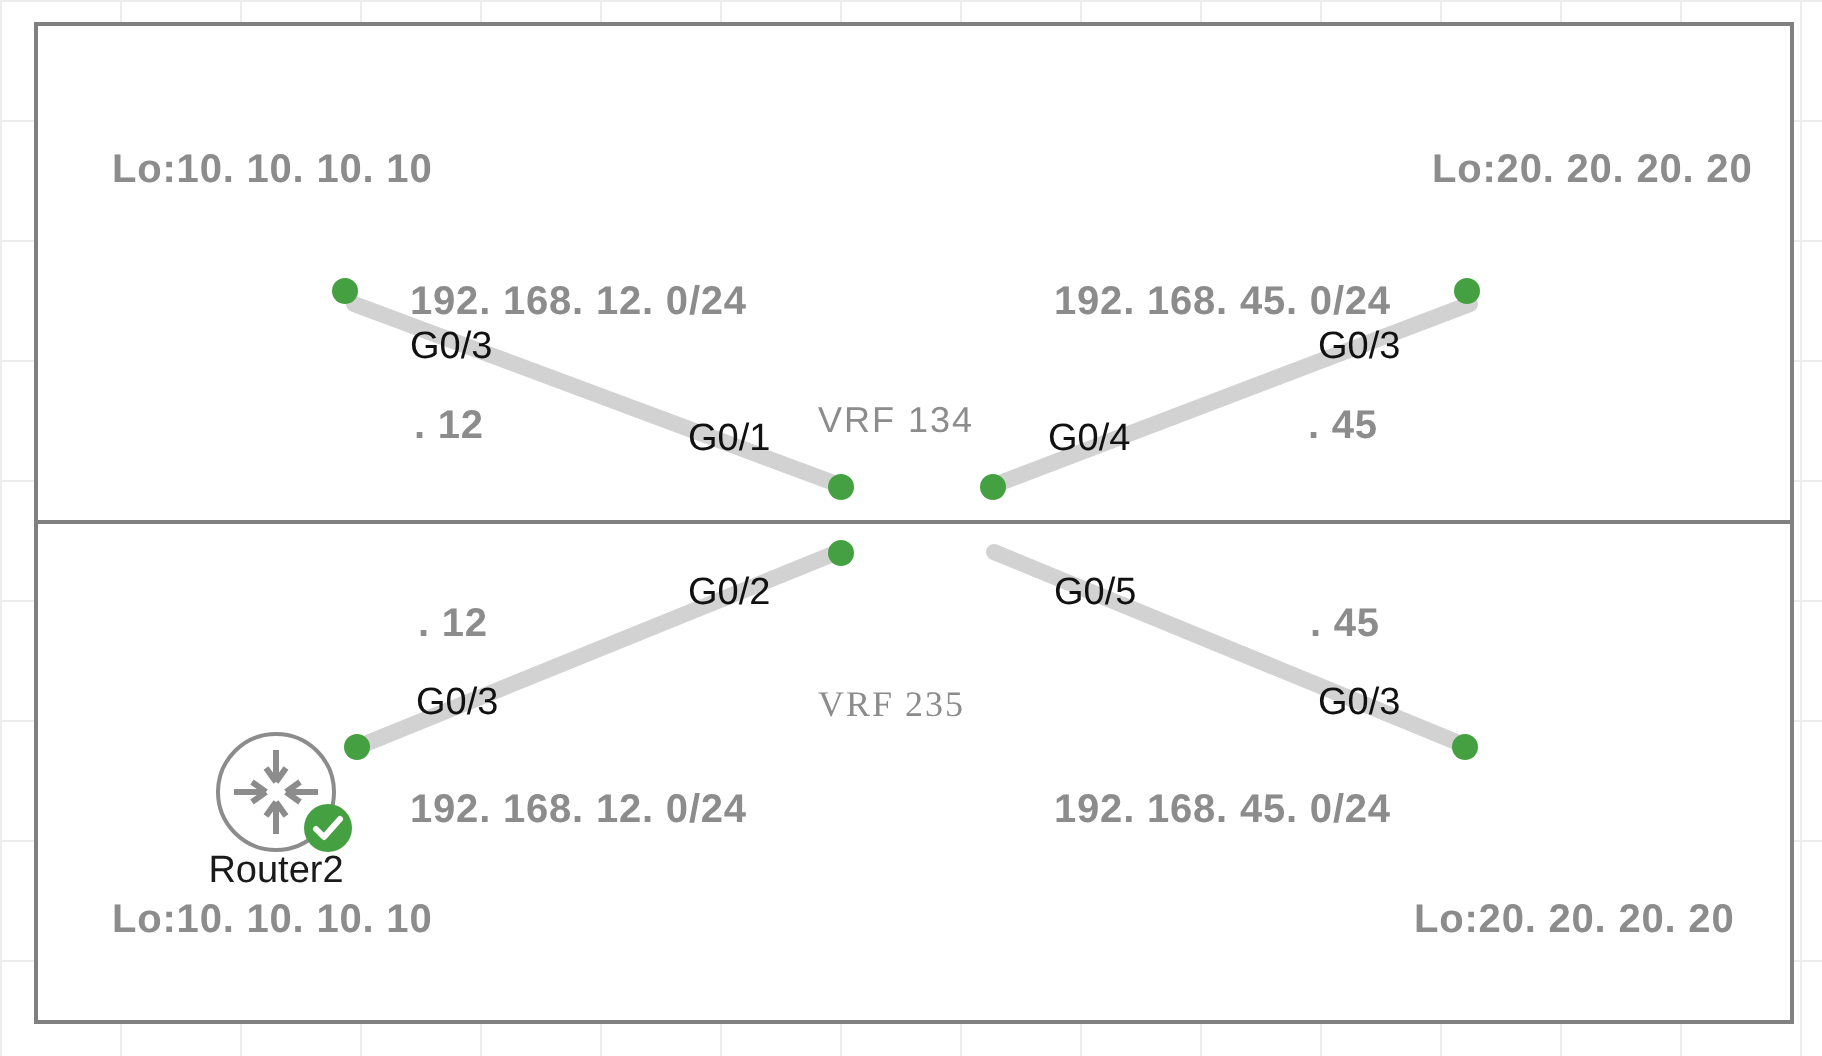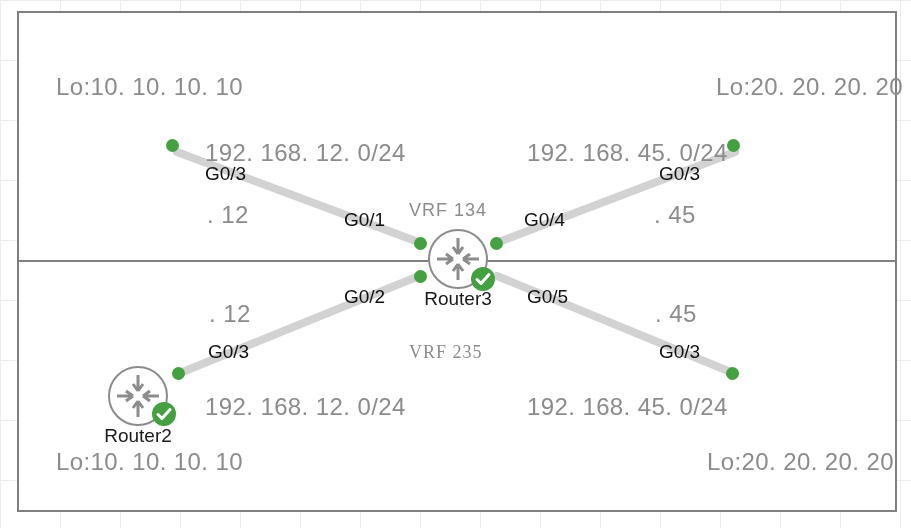--- a/index.html
+++ b/index.html
@@ -78,22 +78,23 @@
     height: 26px;
   }
   
   .lbl {
     position: absolute;
     white-space: nowrap;
     line-height: 1;
   }
   .lbl-grey {
     color: #8c8c8c;
-    font-size: 24px;
+    font-size: 20px;
     letter-spacing: 0.4px;
+    font-weight: bold;
   }
   .lbl-dark {
     color: #111111;
     font-size: 19px;
   }
   .lbl-vrf {
     color: #8c8c8c;
     font-size: 18px;
     letter-spacing: 1px;
   }
@@ -137,36 +138,20 @@
   <div class="lbl lbl-dark" style="left:344px; top:210px;">G0/1</div>
 
   <div class="lbl lbl-grey" style="left:716px; top:75px;">Lo:20. 20. 20. 20</div>
   <div class="conn-dot" style="left:727px; top:139px;"></div>
 
   <div class="lbl lbl-grey" style="left:527px; top:141px;">192. 168. 45. 0/24</div>
   <div class="lbl lbl-dark" style="left:659px; top:164px;">G0/3</div>
   <div class="lbl lbl-grey" style="left:654px; top:203px;">. 45</div>
   <div class="lbl lbl-dark" style="left:524px; top:210px;">G0/4</div>
 
-  <div class="router" style="left:427px; top:228px;">
-    <svg class="body" viewBox="0 0 62 62">
-      <circle cx="31" cy="31" r="29" fill="#ffffff" stroke="#8c8c8c" stroke-width="2"></circle>
-      <g fill="#8c8c8c">
-        <path d="M31 10 L31 26 M31 26 l-5 -7 M31 26 l5 -7" stroke="#8c8c8c" stroke-width="3" fill="none"></path>
-        <path d="M31 52 L31 36 M31 36 l-5 7 M31 36 l5 7" stroke="#8c8c8c" stroke-width="3" fill="none"></path>
-        <path d="M10 31 L26 31 M26 31 l-7 -5 M26 31 l-7 5" stroke="#8c8c8c" stroke-width="3" fill="none"></path>
-        <path d="M52 31 L36 31 M36 31 l7 -5 M36 31 l7 5" stroke="#8c8c8c" stroke-width="3" fill="none"></path>
-      </g>
-    </svg>
-    <svg class="check-badge" style="left:43px; top:38px;" viewBox="0 0 26 26">
-      <circle cx="13" cy="13" r="12" fill="#45a041"></circle>
-      <path d="M7 13.5 l4 4 l8 -9" stroke="#ffffff" stroke-width="3" fill="none" stroke-linecap="round" stroke-linejoin="round"></path>
-    </svg>
-    <div class="name">Router3</div>
-  </div>
 
   <div class="conn-dot" style="left:414px; top:237px;"></div>
   <div class="conn-dot" style="left:490px; top:237px;"></div>
   <div class="conn-dot" style="left:414px; top:270px;"></div>
 
   <div class="router" style="left:107px; top:365px;">
     <svg class="body" viewBox="0 0 62 62">
       <circle cx="31" cy="31" r="29" fill="#ffffff" stroke="#8c8c8c" stroke-width="2"></circle>
       <g fill="#8c8c8c">
         <path d="M31 10 L31 26 M31 26 l-5 -7 M31 26 l5 -7" stroke="#8c8c8c" stroke-width="3" fill="none"></path>

